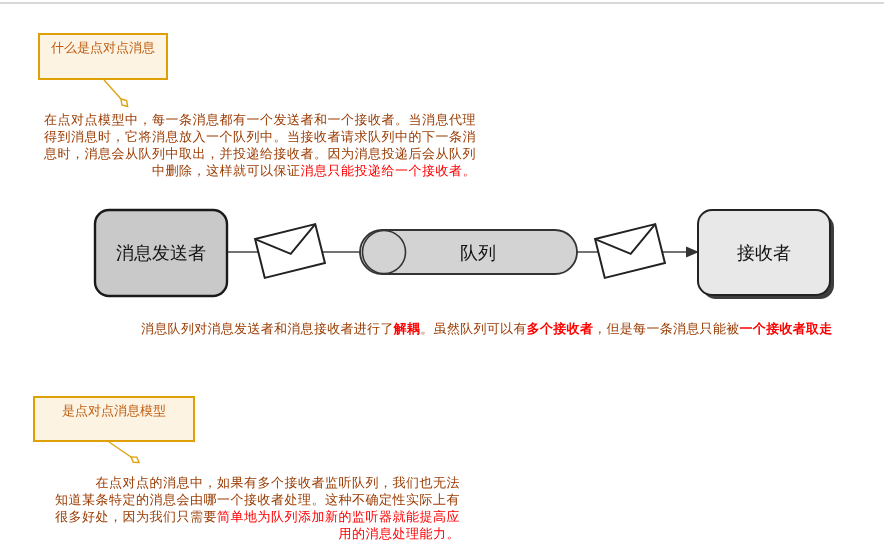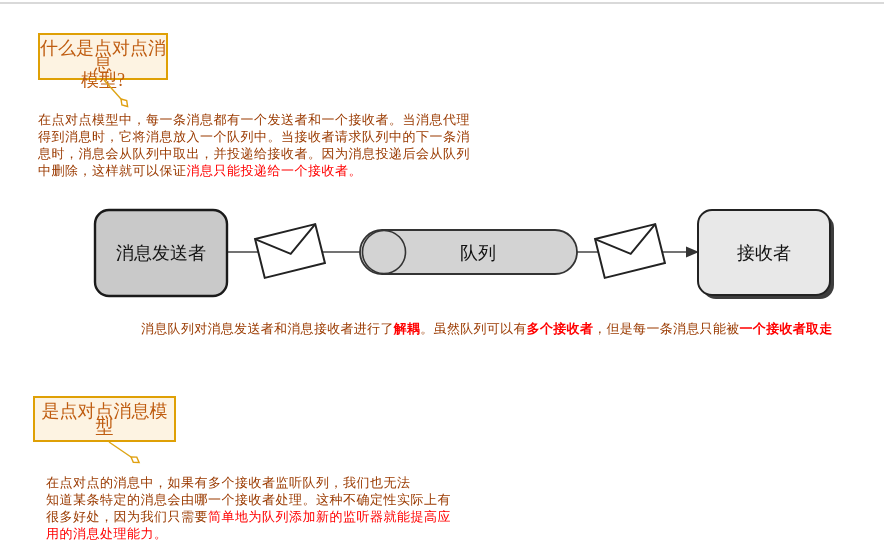--- a/index.html
+++ b/index.html
@@ -7,31 +7,31 @@
   .page {
     position:relative; width:884px; height:557px; background:#ffffff;
     overflow:hidden; font-family:"Liberation Serif","DejaVu Serif",serif;
   }
   .top-rule {
     position:absolute; left:0; top:2px; width:884px; height:2px;
     background:#d9d9d9;
   }
   .callout {
     position:absolute; border:2px solid #dfa005; background:#fdf3e2;
-    color:#bf5c10; font-size:18px; line-height:16px; text-align:center;
+    color:#bf5c10; font-size:13px; line-height:16px; text-align:center;
     padding-top:5px;
   }
   .callout-1 { left:38px; top:33px; width:130px; height:47px; }
-  .callout-2 { left:33px; top:396px; width:143px; height:46px; }
+  .callout-2 { left:33px; top:396px; width:162px; height:46px; }
   .leader { position:absolute; }
   .leader-1 { left:100px; top:79px; }
   .leader-2 { left:103px; top:441px; }
   .para {
     position:absolute; color:#9a3a00; font-size:13px; line-height:17px;
-    letter-spacing:0.5px; overflow:hidden;
+    letter-spacing:0.5px; overflow:hidden;text-align:right;
   }
   .para-1 { left:38px; top:111px; width:438px; height:74px; }
   .para-2 { left:38px; top:474px; width:414px; height:76px;margin-left:8px; }
   .red { color:#ff0000; }
   .red-bold { color:#ff0000; font-weight:bold; }
   .brown { color:#9a3a00; }
   .caption {
     position:absolute; left:141px; top:320px; white-space:nowrap;
     font-size:13px; letter-spacing:0.3px; color:#9a3a00;text-align:center;
   }
@@ -43,21 +43,20 @@
 </style>
 </head>
 <body>
 
 <div class="page">
 
   <div class="top-rule"></div>
 
   <div class="callout callout-1">
     <div>什么是点对点消息</div>
-    <div>模型?</div>
   </div>
   <svg class="leader leader-1" width="36" height="32" viewBox="0 0 36 32">
     <line x1="4" y1="1" x2="21" y2="20" stroke="#dda515" stroke-width="1.4"></line>
     <polygon points="21,20 26.7,21.65 27.6,27.5 21.9,25.85" fill="#ffffff" stroke="#e0a010" stroke-width="1.4"></polygon>
   </svg>
 
   <div class="para para-1"><span class="brown">在点对点模型中，每一条消息都有一个发送者和一个接收者。当消息代理得到消息时，它将消息放入一个队列中。当接收者请求队列中的下一条消息时，消息会从队列中取出，并投递给接收者。因为消息投递后会从队列中删除，这样就可以保证</span><span class="red">消息只能投递给一个接收者。</span></div>
 
   <svg class="diagram" width="884" height="120" viewBox="0 0 884 120">
 

